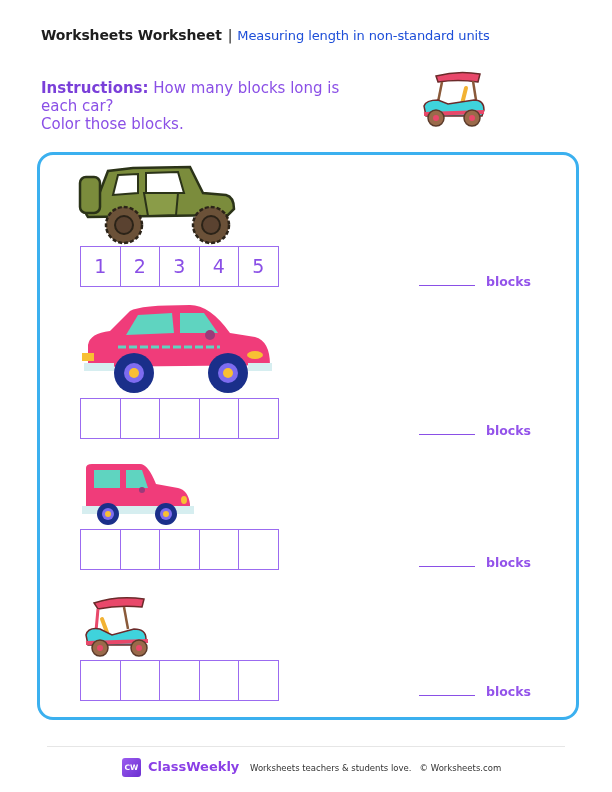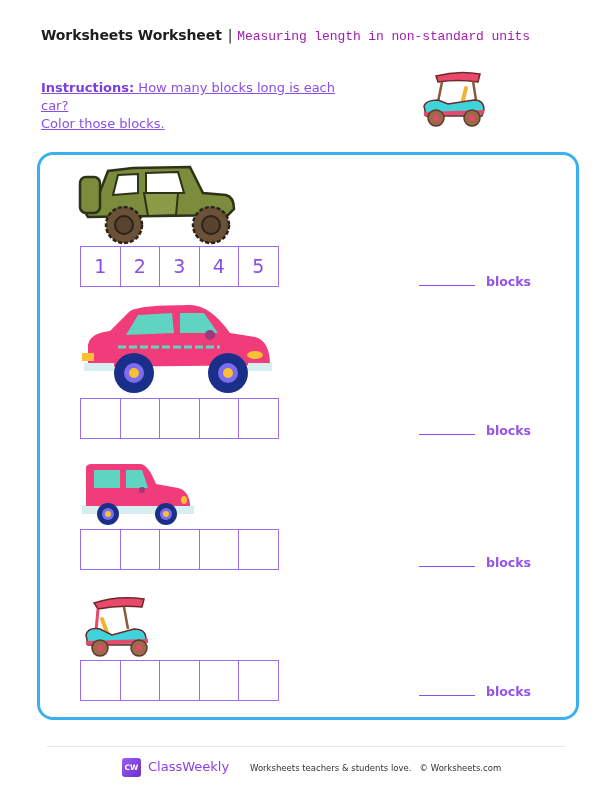--- a/index.html
+++ b/index.html
@@ -1,35 +1,35 @@
 <!DOCTYPE html>
 <html><head>
 <meta charset="utf-8">
 <style>
   html, body { margin:0; padding:0; }
   body { width:612px; height:792px; background:#ffffff; position:relative; overflow:hidden;
          font-family:"DejaVu Sans", "Liberation Sans", sans-serif; }
   .abs { position:absolute; }
   .hdr-title { left:41px; top:27px; font-size:14px; font-weight:bold; color:#1e1e1e; letter-spacing:-0.1px; white-space:nowrap; }
   .hdr-title .bar { font-weight:normal; margin:0 5px 0 6px; color:#222; }
-  .hdr-title .sub { font-weight:normal; font-size:13px; color:#a21caf;font-family:Liberation Mono, monospace; }
-  .instr { left:41px; top:79px; font-size:13px; color:#8a4fe6; line-height:18px; width:320px;text-decoration:underline; }
+  .hdr-title .sub { font-weight:normal; font-size:13px; color:#1d4ed8; }
+  .instr { left:41px; top:79px; font-size:15px; color:#8a4fe6; line-height:18px; width:320px; }
   .instr b { font-weight:bold; color:#7a3fd9; }
   .frame { left:37px; top:152px; width:536px; height:562px; border:3px solid #3bb0ef; border-radius:16px; }
   .blocks { display:flex; }
   .block { width:38.5px; height:38.5px; border:1px solid #9b6bf0; margin-left:-1px; box-sizing:content-box;
            display:flex; align-items:center; justify-content:center; font-size:19px; color:#8a4fe6; }
   .block:first-child { margin-left:0; }
   .answer { display:flex; align-items:flex-end; }
   .answer .line { width:56px; border-bottom:1px solid #8a4fe6; height:1px; margin-right:11px; margin-bottom:3px; }
   .answer .lbl { font-size:12.5px; font-weight:bold; color:#9353ea; }
   .divider { left:47px; top:746px; width:518px; height:1px; background:#e6e6e6; }
   .logo { left:122px; top:758px; width:19px; height:19px; border-radius:3px; background:linear-gradient(135deg,#9b5cf0,#6b2fd0);
           color:#fff; font-size:7.5px; font-weight:bold; display:flex; align-items:center; justify-content:center; }
-  .brand { left:148px; top:759px; font-size:13px; font-weight:normal; color:#8a3fe6; }
+  .brand { left:148px; top:759px; font-size:13px; font-weight:bold; color:#8a3fe6; }
   .tag { left:250px; top:763px; font-size:8.5px; color:#333; white-space:nowrap; }
 </style>
 </head>
 <body>
 
 <div class="abs hdr-title">
   <span>Worksheets Worksheet</span><span class="bar">|</span><span class="sub">Measuring length in non-standard units</span>
 </div>
 
 <div class="abs instr">

